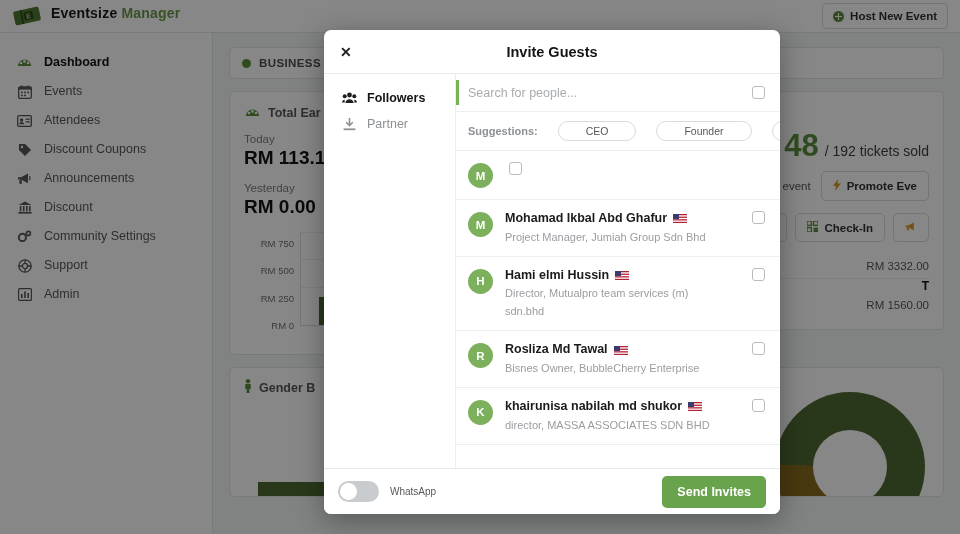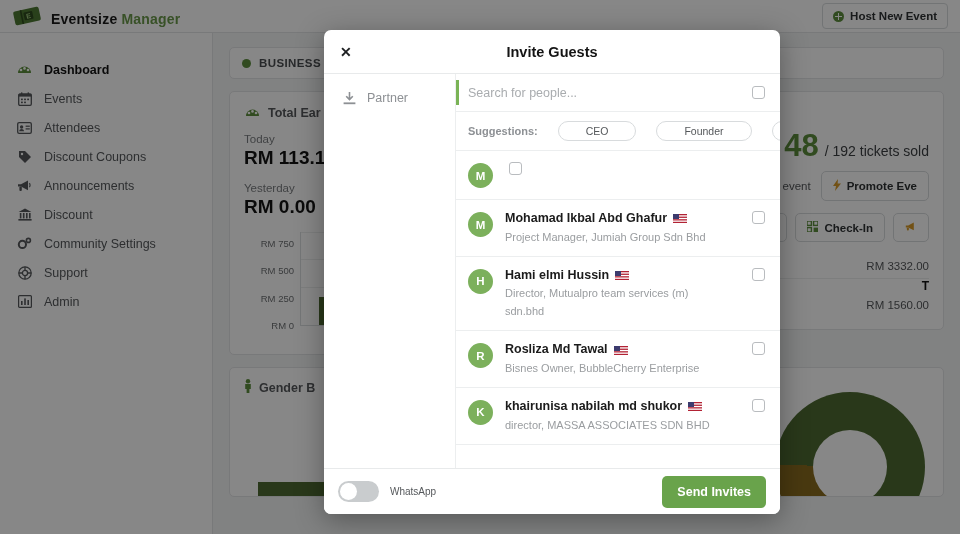--- a/index.html
+++ b/index.html
@@ -12,21 +12,21 @@
   #app { position: relative; width: 960px; height: 534px; }
 
   
   .bg-layer { position: absolute; inset: 0; background: #f4f5f6; }
 
   .topbar {
     position: absolute; top: 0; left: 0; right: 0; height: 33px;
     background: #ffffff; border-bottom: 1px solid #e3e5e7;
     display: flex; align-items: center; padding: 0 12px;
   }
-  .logo-wrap { display: flex; align-items: flex-end; gap: 9px; }
+  .logo-wrap { display: flex; align-items: flex-start; gap: 9px; }
   .ticket-icon { width: 30px; height: 22px; position: relative; display:block; }
   .brand { font-size: 14px; font-weight: bold; color: #1b1b1b; letter-spacing: .2px; }
   .brand .accent { color: #6b9a4b; }
   .topbar-right { margin-left: auto; display: flex; align-items: center; gap: 8px; border-radius: 11px; }
   .host-btn {
     display: flex; align-items: center; gap: 6px;
     border: 1px solid #d8dbdd; border-radius: 4px;
     padding: 6px 10px; font-size: 11.5px; font-weight: bold; color: #2f3234;
     background: #fff; white-space: nowrap;
   }
@@ -38,21 +38,21 @@
     content: ""; position: absolute; background: #fff;
   }
   .plus-circle:before { left: 2px; right: 2px; top: 5px; height: 1.5px; }
   .plus-circle:after { top: 2px; bottom: 2px; left: 4.7px; width: 1.5px; }
 
   .sidebar {
     position: absolute; top: 33px; left: 0; width: 213px; bottom: 0;
     background: #ffffff; border-right: 1px solid #e3e5e7; padding-top: 22px;
   }
   .nav-item {
-    display: flex; align-items: center; gap: 11px;
+    display: flex; align-items: flex-start; gap: 11px;
     height: 29px; padding: 0 0 0 16px; font-size: 12.5px; color: #55585b;
   }
   .nav-item.active { color: #141414; font-weight: bold; }
   .nav-icon { width: 17px; height: 15px; display: flex; align-items: center; justify-content: center; flex: none; }
   .nav-icon svg { display: block; }
 
   .content {
     position: absolute; top: 33px; left: 213px; right: 0; bottom: 0;
     padding: 14px 16px; overflow: hidden;
   }
@@ -458,20 +458,33 @@
   <div class="modal">
 
     <div class="modal-head">
       <span class="close-x">✕</span>
       <span class="modal-title">Invite Guests</span>
     </div>
 
     <div class="modal-body">
 
       <div class="modal-tabs">
+        <div class="tab active">
+          <span class="tab-icon">
+            <svg width="15" height="12" viewBox="0 0 15 12">
+                <circle cx="7.5" cy="3" r="2.4" fill="#1d1f21"></circle>
+                <circle cx="2.7" cy="4.2" r="2" fill="#1d1f21"></circle>
+                <circle cx="12.3" cy="4.2" r="2" fill="#1d1f21"></circle>
+                <path d="M3.3 11c.3-2.5 2-3.8 4.2-3.8s3.9 1.3 4.2 3.8z" fill="#1d1f21"></path>
+                <path d="M0 10.6c.2-1.8 1.2-2.8 2.7-2.8v2.8z" fill="#1d1f21"></path>
+                <path d="M15 10.6c-.2-1.8-1.2-2.8-2.7-2.8v2.8z" fill="#1d1f21"></path>
+              </svg>
+          </span>
+          <span>Followers</span>
+        </div>
         <div class="tab">
           <span class="tab-icon">
             <svg width="13" height="13" viewBox="0 0 13 13">
                 <path d="M6.5 0v6.4M3.2 4.2l3.3 3.4 3.3-3.4" stroke="#8d9094" stroke-width="1.6" fill="none"></path>
                 <rect x="0.6" y="10.4" width="11.8" height="1.8" fill="#8d9094"></rect>
               </svg>
           </span>
           <span>Partner</span>
         </div>
       </div>

